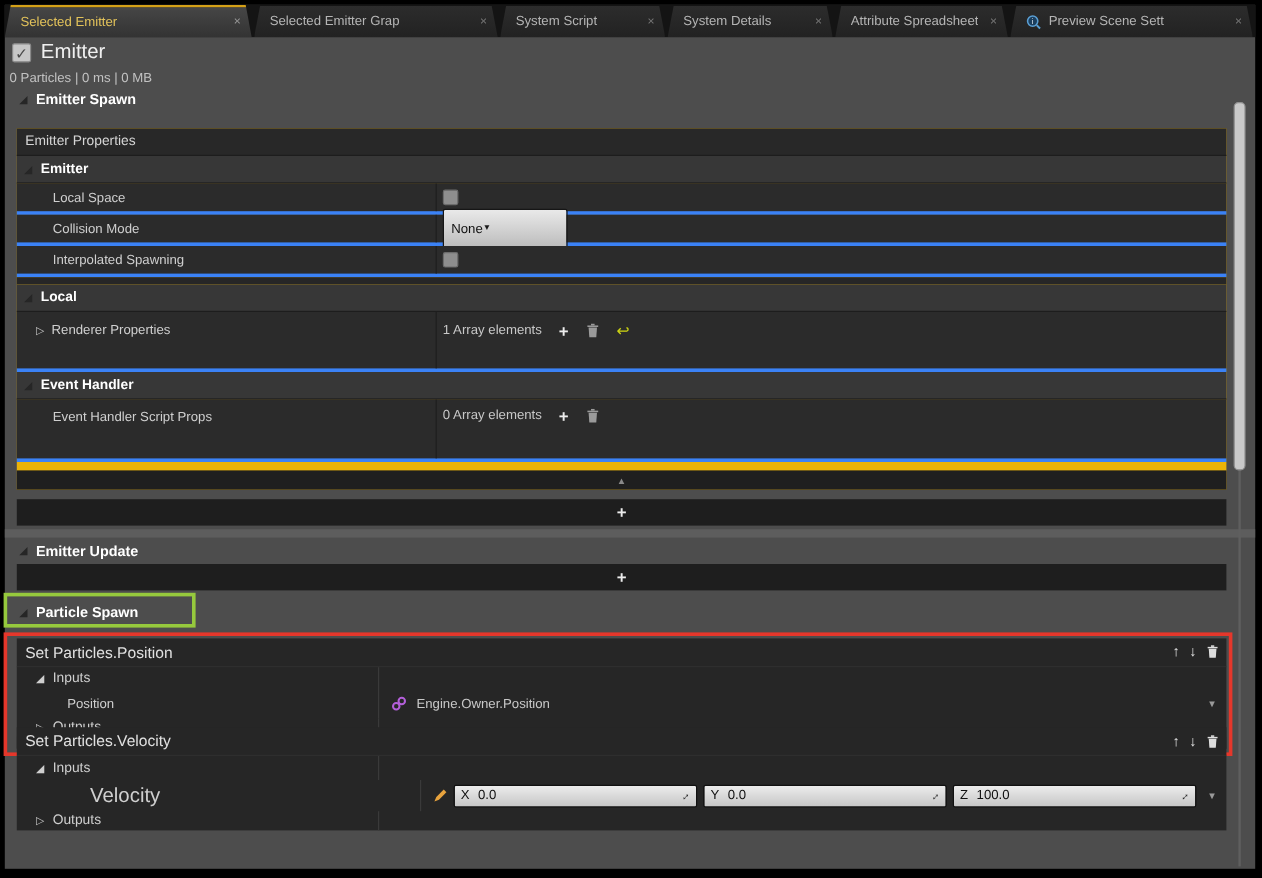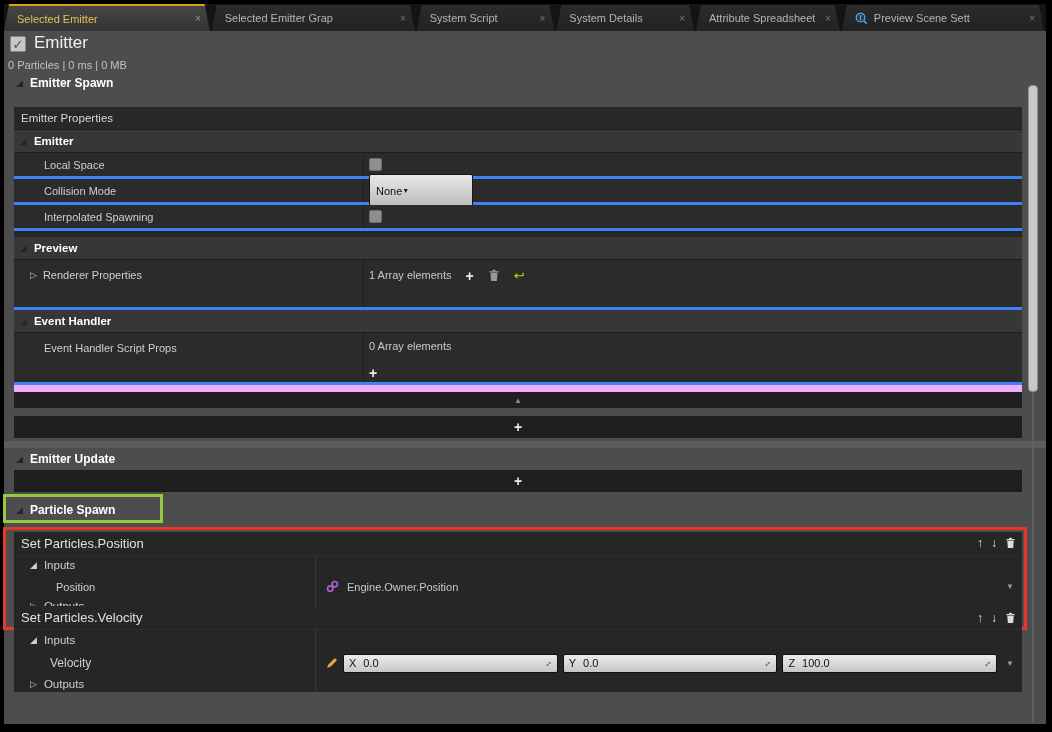--- a/index.html
+++ b/index.html
@@ -23,21 +23,21 @@
              border-radius:2px;color:#4c4c4c;font-size:13px;font-weight:bold;line-height:15px;text-align:center;}
   .hdr-title{position:absolute;left:34px;top:33px;font-size:17px;color:#efefef;}
   .hdr-stats{position:absolute;left:8px;top:59px;font-size:11px;color:#c2c2c2;}
 
   .sec-hdr{position:absolute;display:flex;align-items:center;gap:7px;font-size:12px;font-weight:bold;color:#fff;cursor:pointer;}
   .tri-dark{font-size:9px;color:#262626;}
   .tri-light{font-size:9px;color:#c9c9c9;}
   .tri-open{font-size:9px;color:#cfcfcf;}
 
   
-  .panel{position:absolute;background:#f0abfc;display:flex;flex-direction:column;}
+  .panel{position:absolute;background:#eab308;display:flex;flex-direction:column;}
   .p-title{height:23px;display:flex;align-items:center;padding-left:7px;background:#282828;
            border-bottom:1px solid #1d1d1d;color:#d6d6d6;font-size:11.5px;}
   .cat{height:23px;display:flex;align-items:center;gap:7px;padding-left:6px;background:#373737;
        border-bottom:1px solid #1d1d1d;color:#fff;font-size:11.5px;font-weight:bold;cursor:pointer;}
   .prow{display:flex;align-items:center;background:#2b2b2b;border-bottom:3px solid #3b82f6;}
   .prow .lbl{width:349px;flex:none;padding-left:30px;font-size:11px;color:#cfcfcf;display:flex;align-items:center;gap:6px;}
   .prow .val{flex:1;align-self:stretch;border-left:1px solid #1e1e1e;display:flex;align-items:center;padding-left:5px;gap:14px;}
   .spacer{height:6px;background:#262626;}
   .checkbox{width:13px;height:13px;background:#8e8e8e;border:1px solid #6c6c6c;border-radius:2px;cursor:pointer;}
   .dropdown{width:104px;height:33px;background:linear-gradient(#e9e9e9,#bcbcbc);border:1px solid #161616;border-radius:2px;
@@ -151,21 +151,21 @@
       <div class="lbl">Interpolated Spawning</div>
       <div class="val">
           <div class="checkbox"></div>
         </div>
     </div>
 
     <div class="spacer"></div>
 
     <div class="cat">
       <span class="tri-dark">◢</span>
-      <span>Preview</span>
+      <span>Local</span>
     </div>
     <div class="prow" style="height:50px">
       <div class="lbl" style="padding-left:16px;align-self:flex-start;margin-top:9px;">
         <span class="tri-light">▷</span>
         <span>Renderer Properties</span>
       </div>
       <div class="val" style="align-items:flex-start;padding-top:9px;">
         <span class="arr-txt">1 Array elements</span>
         <span class="plus">+</span>
         <span class="trash">
@@ -180,21 +180,21 @@
     </div>
 
     <div class="cat">
       <span class="tri-dark">◢</span>
       <span>Event Handler</span>
     </div>
     <div class="prow" style="height:52px">
       <div class="lbl" style="align-self:flex-start;margin-top:9px;">
         <span>Event Handler Script Props</span>
       </div>
-      <div class="val" style="align-items:flex-start;padding-top:7px;flex-direction:column;">
+      <div class="val" style="align-items:flex-start;padding-top:7px;">
         <span class="arr-txt">0 Array elements</span>
         <span class="plus">+</span>
         <span class="trash">
           <svg width="12" height="13" viewBox="0 0 12 13">
               <path d="M2.5 4h7l-.6 8h-5.8z" fill="#9a9a9a"></path>
               <rect x="1.5" y="2.2" width="9" height="1.3" fill="#9a9a9a"></rect>
               <rect x="4.5" y="0.8" width="3" height="1.4" fill="#9a9a9a"></rect>
             </svg>
         </span>
       </div>
@@ -291,21 +291,21 @@
       </span>
     </div>
     <div class="mrow" style="height:20px">
       <div class="mlbl" style="padding-left:16px">
         <span class="tri-open">◢</span>
         <span>Inputs</span>
       </div>
       <div class="mval"></div>
     </div>
     <div class="mrow" style="height:26px">
-      <div class="mlbl" style="padding-left:36px;font-size:12px;">
+      <div class="mlbl" style="padding-left:26px;font-size:17px;margin-left:35px;">
         <span>Velocity</span>
       </div>
       <div class="mval" style="gap:5px;">
         <svg width="12" height="12" viewBox="0 0 12 12" style="flex:none;cursor:pointer;">
           <path d="M1 11 L2.6 7.2 L8.8 1 L11 3.2 L4.8 9.4 Z" fill="#e8a33d"></path>
         </svg>
         <div class="vec-field">
           <span class="axis">X</span>
           <span>0.0</span>
           <span class="diag">↔</span>

